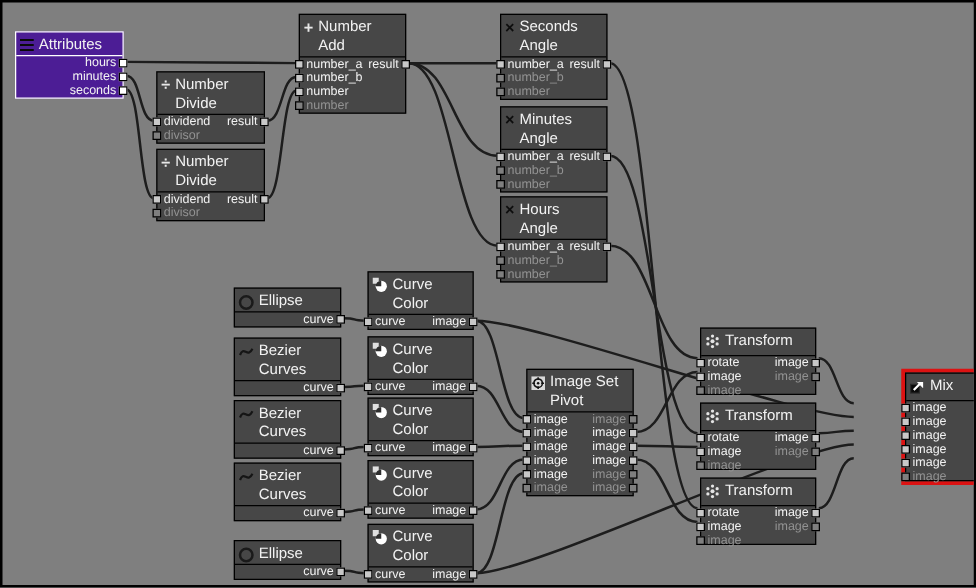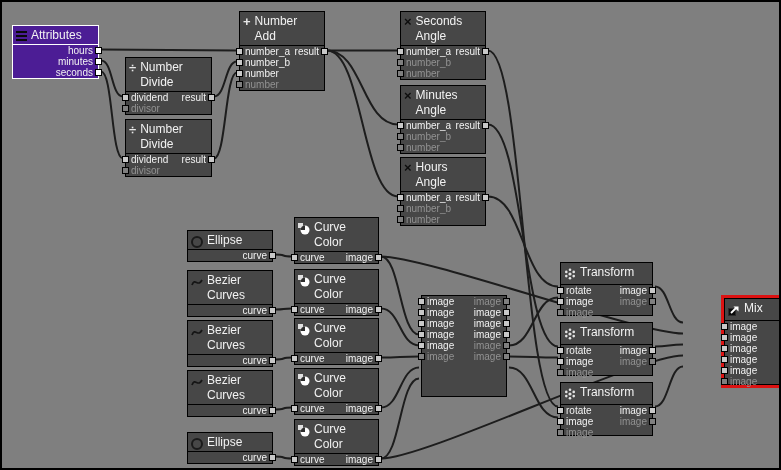--- a/index.html
+++ b/index.html
@@ -434,20 +434,32 @@
         <div class="rows">
           <div class="row">
             <span class="port pl"></span>
             <span class="lbl l on">curve</span>
             <span class="lbl r on">image</span>
             <span class="port pr"></span>
           </div>
         </div>
       </div>
       <div class="node" style="left: 419px; top: 293px; width: 86px; height: 102px;">
+        <div class="node-header">
+          <span class="icon"><svg width="11" height="11" viewBox="0 0 11 11">
+              <rect x="0" y="0" width="11" height="11" fill="#d8d8d8"></rect>
+              <circle cx="5.5" cy="5.5" r="3.4" fill="none" stroke="#111" stroke-width="1.2"></circle>
+              <path d="M5.5 0.8 V3 M5.5 8 V10.2 M0.8 5.5 H3 M8 5.5 H10.2" stroke="#111" stroke-width="1.2"></path>
+              <circle cx="5.5" cy="5.5" r="1" fill="#111"></circle>
+            </svg></span>
+          <span class="titles">
+            <div>Image Set</div>
+            <div>Pivot</div>
+          </span>
+        </div>
         <div class="rows">
           <div class="row">
             <span class="port pl"></span>
             <span class="lbl l on">image</span>
             <span class="lbl r off">image</span>
             <span class="port pr off"></span>
           </div>
           <div class="row">
             <span class="port pl"></span>
             <span class="lbl l on">image</span>

